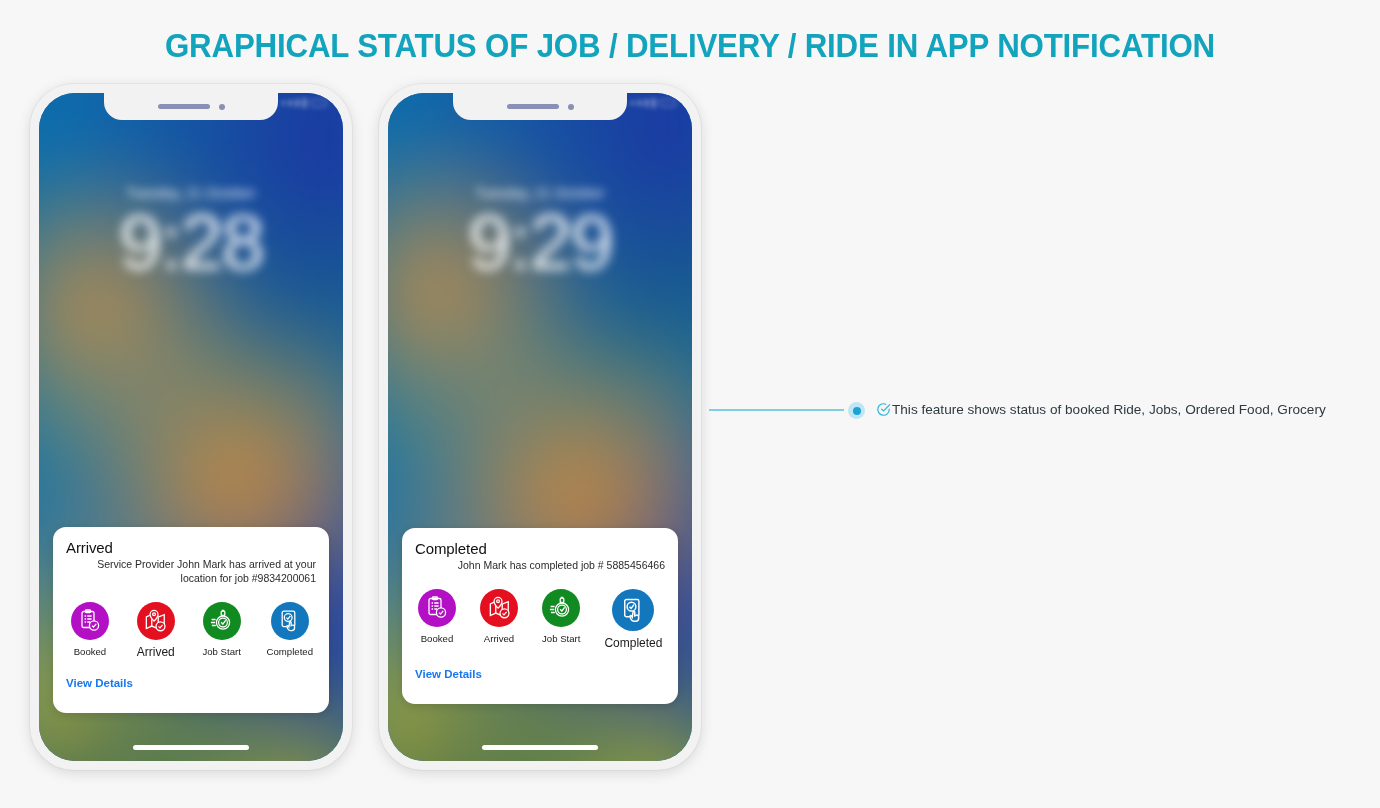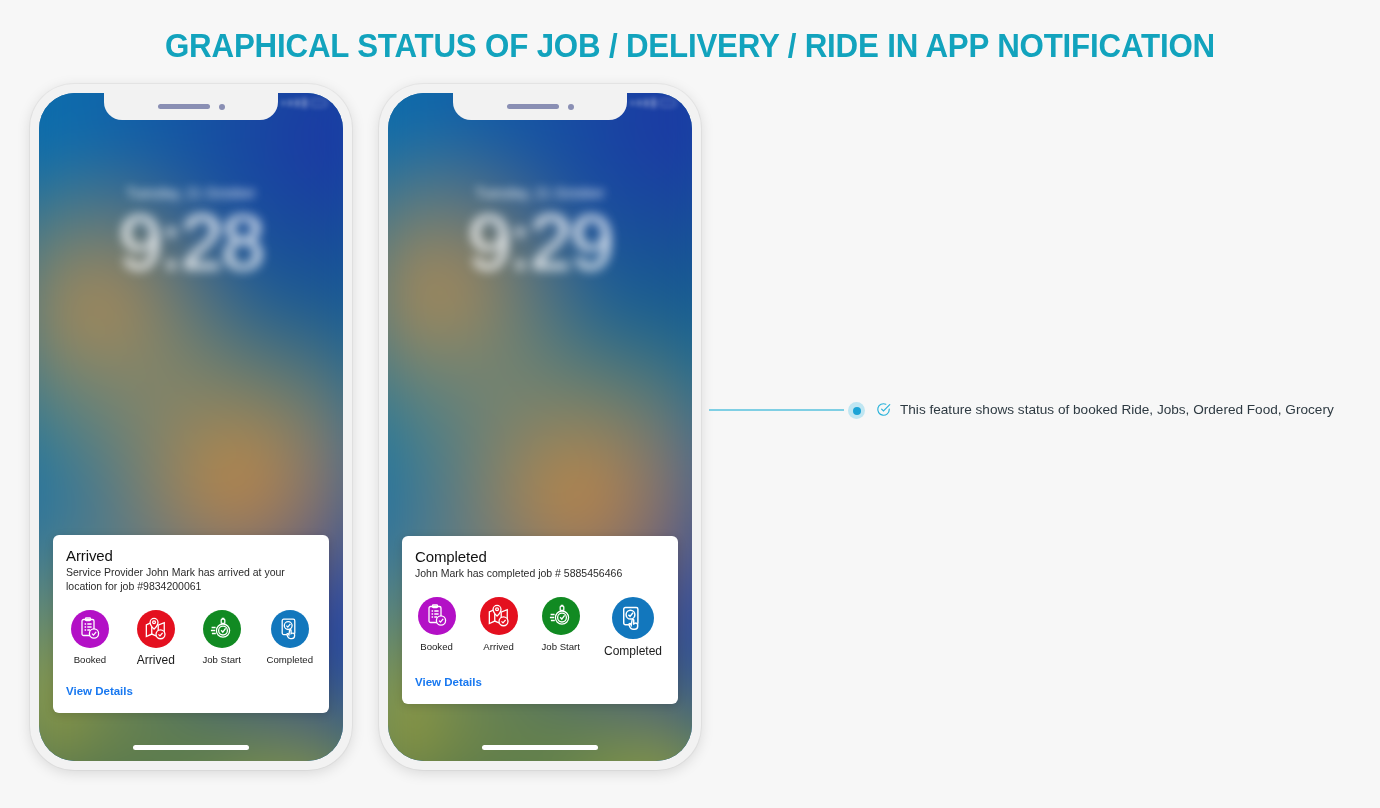--- a/index.html
+++ b/index.html
@@ -130,44 +130,45 @@
     width: 116px; height: 5px; border-radius: 3px;
     background: #ffffff;
     z-index: 5;
   }
 
   
   .notif {
     position: absolute;
     left: 14px; right: 14px;
     background: #ffffff;
-    border-radius: 6px;
-    padding: 12px 13px 14px 13px;
+    border-radius: 13px;
+    padding: 12px 13px 22px 13px;
     box-shadow: 0 2px 10px rgba(0,0,0,0.14);
     z-index: 5;
   }
   .notif-1 { bottom: 48px; }
   .notif-2 { bottom: 57px; }
 
   .notif-title {
     font-size: 15px;
     color: #111;
     margin-bottom: 2px;
     letter-spacing: -0.1px;
   }
   .notif-body {
     font-size: 10.5px;
     color: #2b2b2b;
     line-height: 1.32;
     max-width: 262px;
+    text-align: right;
   }
 
   .steps {
     display: flex;
-    justify-content: flex-end;
+    justify-content: space-between;
     margin-top: 16px;
     padding: 0 3px;
     gap: 24px;
   }
   .step {
     display: flex;
     flex-direction: column;
     align-items: center;
     width: 62px;
   }
@@ -211,21 +212,21 @@
     display: flex; align-items: center; justify-content: center;
   }
   .conn-dot-inner {
     width: 8px; height: 8px; border-radius: 50%;
     background: #1ba3d6;
   }
   .annotation {
     position: absolute;
     left: 876px; top: 399px;
     display: flex;
-    gap: 9px;
+    gap: 1px;
     width: 486px;
   }
   .annot-text {
     font-family: "Liberation Sans Narrow", "Liberation Sans", sans-serif;
     font-size: 13.6px;
     line-height: 1.62;
     color: #2e3a42;
   }
 </style>
 </head>

